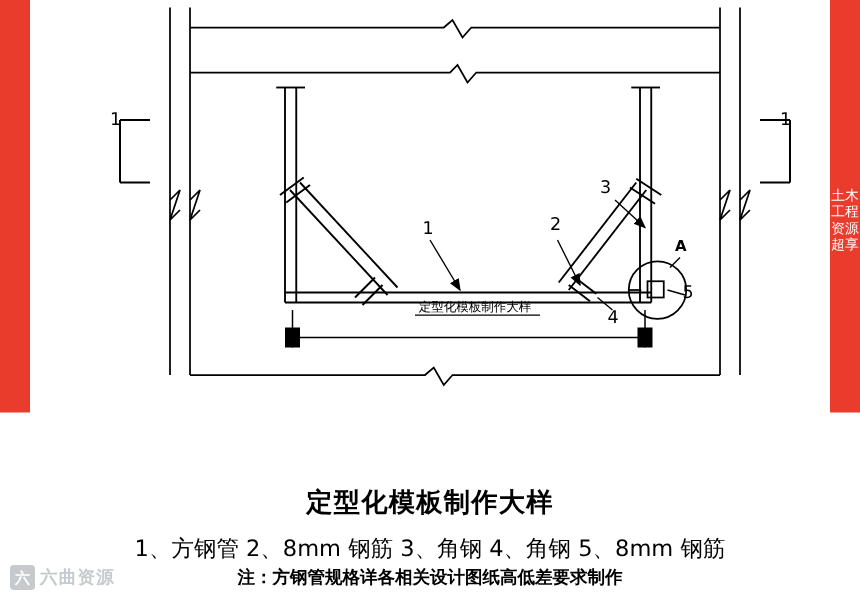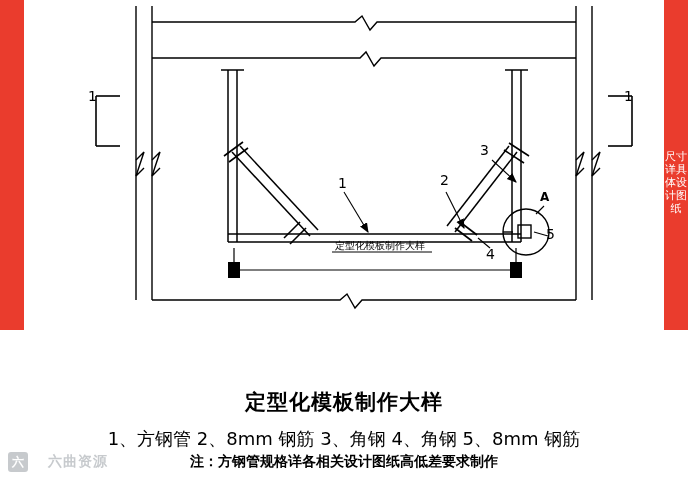--- a/index.html
+++ b/index.html
@@ -106,21 +106,20 @@
     font-size: 12px;
     line-height: 20px;
     text-align: center;
     font-weight: bold;
   }
   .wm-bottom-text {
     font-size: 14px;
     color: #9aa0a6;
     font-weight: bold;
     letter-spacing: 1px;
-    margin-left: 16px;
   }
   .dim-text {
     position: absolute;
     font-size: 10px;
     color: #000000;
     white-space: nowrap;
   }
   .lbl {
     position: absolute;
     font-size: 14px;
@@ -276,20 +275,20 @@
   <div class="lbl-sm" style="left:540px; top:190px; font-weight:bold;">A</div>
 
   <div class="dim-text" style="left:335px; top:239px;">定型化模板制作大样</div>
 
   <div class="caption-title">定型化模板制作大样</div>
   <div class="caption-line1">1、方钢管  2、8mm 钢筋  3、角钢  4、角钢  5、8mm 钢筋</div>
   <div class="caption-line2">注：方钢管规格详各相关设计图纸高低差要求制作</div>
 
   <div class="wm-left"></div>
   <div class="wm-right"></div>
-  <div class="wm-right-text">尺寸详具体设计图纸</div>
+  <div class="wm-right-text">土木工程资源超享</div>
 
   <div class="wm-bottom">
     <div class="wm-logo">六</div>
     <div class="wm-bottom-text">六曲资源</div>
   </div>
 
 </div>
 
 </body></html>

